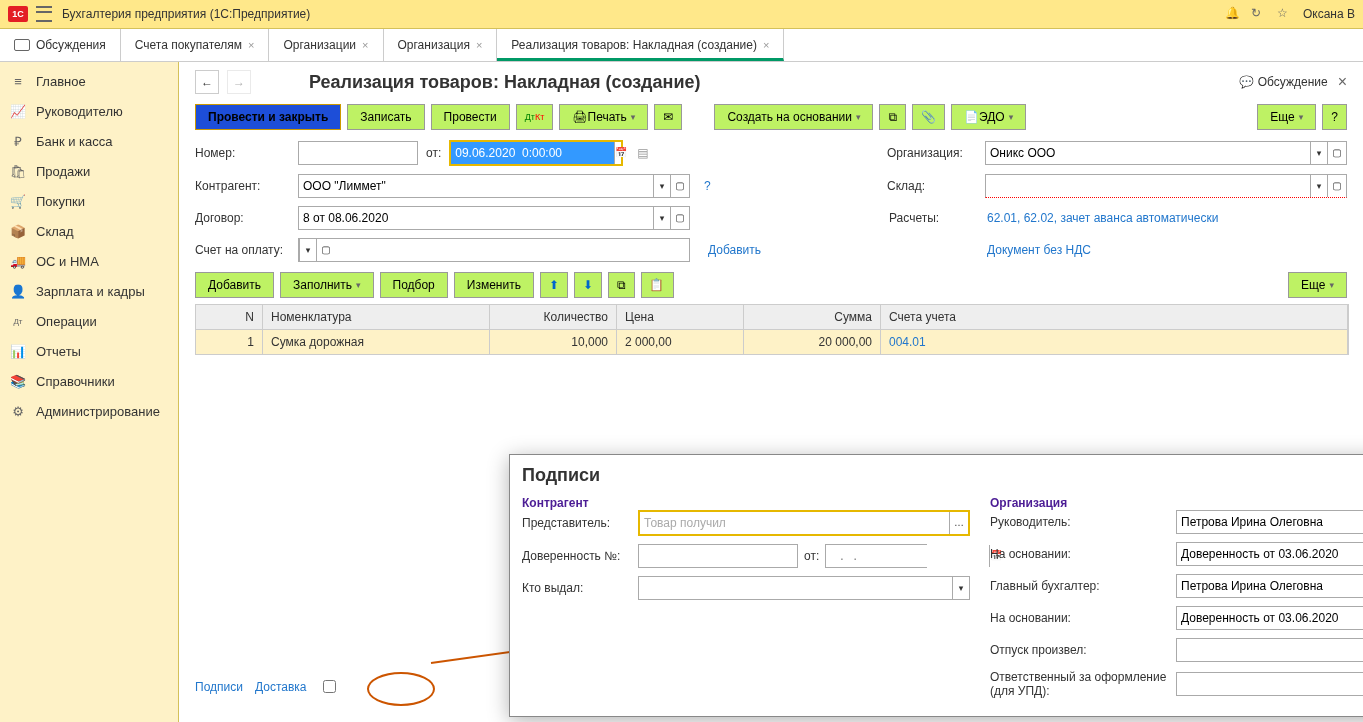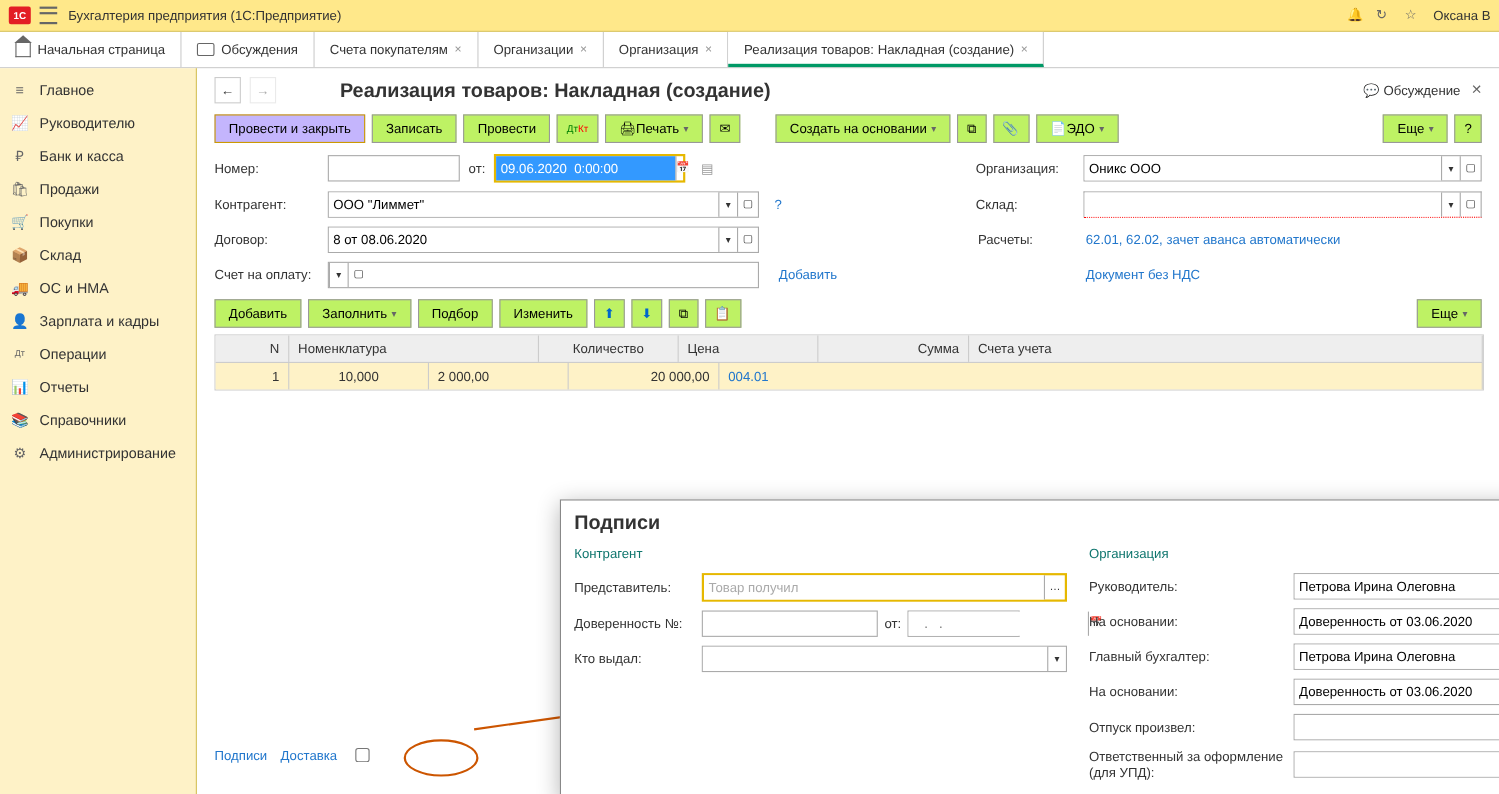--- a/index.html
+++ b/index.html
@@ -21,21 +21,21 @@
 .sidebar{width:178px;background:#fef2c7;border-right:1px solid #d4c15a;padding-top:4px}
 .sb-item{padding:7px 10px;display:flex;align-items:center;gap:10px;cursor:pointer;font-size:13px}
 .sb-ico{width:16px;height:16px;display:flex;align-items:center;justify-content:center;color:#666;font-size:13px}
 .content{flex:1;padding:8px 16px;position:relative;overflow:hidden}
 .page-head{display:flex;align-items:center;gap:8px;margin-bottom:10px}
 .nav-arr{width:22px;height:22px;border:1px solid #ccc;display:flex;align-items:center;justify-content:center;cursor:pointer;background:#fff}
 .page-title{font-size:18px;font-weight:bold;margin-left:50px}
 .head-right{margin-left:auto;display:flex;align-items:center;gap:10px}
 .toolbar{display:flex;gap:6px;align-items:center;margin-bottom:10px;flex-wrap:wrap}
 .btn{padding:4px 12px;border:1px solid #999;background:#bef264;cursor:pointer;font-size:12px;height:26px;display:inline-flex;align-items:center}
-.btn.primary{background:#c4b5fd;border-color:#cc9900;font-weight:normal}
+.btn.primary{background:#1d4ed8;border-color:#cc9900;font-weight:bold}
 .btn.icon{padding:4px 8px}
 .btn.dd::after{content:' ▾';color:#666;font-size:9px;margin-left:4px}
 .form-row{display:flex;align-items:center;margin-bottom:8px;gap:8px}
 .form-row label{width:95px;font-size:12px}
 .inp{border:1px solid #aaa;height:22px;padding:0 4px;font-size:12px}
 .combo{display:flex;border:1px solid #aaa;height:22px}
 .combo input{border:none;flex:1;padding:0 4px;font-size:12px}
 .combo .dd{width:16px;border-left:1px solid #aaa;text-align:center;font-size:9px;line-height:22px;cursor:pointer}
 .combo .ext{width:18px;border-left:1px solid #aaa;text-align:center;font-size:10px;line-height:22px;cursor:pointer}
 .date-hl{border:2px solid #e6b800!important}
@@ -43,34 +43,34 @@
 .link{color:#2277cc;cursor:pointer}
 .right-col{margin-left:auto;display:flex;align-items:center;gap:8px}
 .right-col label{width:90px}
 .table-tb{display:flex;gap:6px;align-items:center;margin:10px 0 0 0}
 .tbl{border:1px solid #ccc;margin-top:6px;width:100%}
 .tbl-h{display:flex;background:#eee;border-bottom:1px solid #ccc}
 .tbl-h>div,.tbl-r>div{padding:5px 8px;border-right:1px solid #ccc;font-size:12px}
 .tbl-r{display:flex;background:#fef2c7}
 .c-n{width:50px;text-align:right}
 .c-nom{width:210px}
-.c-qty{width:110px;text-align:center}
+.c-qty{width:110px;text-align:right}
 .c-price{width:110px;text-align:left}
 .c-sum{width:120px;text-align:right}
 .c-acc{flex:1}
 .footer-links{position:absolute;bottom:28px;left:16px;display:flex;gap:12px;align-items:center}
 .ellipse{position:absolute;bottom:18px;left:188px;width:64px;height:30px;border:2px solid #cc5500;border-radius:50%;pointer-events:none}
 .arrow-line{position:absolute;bottom:60px;left:252px;width:540px;height:2px;background:#cc5500;transform-origin:left;transform:rotate(-8deg);pointer-events:none}
 .arrow-line::after{content:'';position:absolute;right:-2px;top:-4px;border-left:10px solid #cc5500;border-top:5px solid transparent;border-bottom:5px solid transparent}
 .dialog{position:absolute;top:392px;left:330px;width:940px;background:#fff;border:1px solid #888;box-shadow:0 4px 20px rgba(0,0,0,.3);z-index:10}
 .dlg-head{display:flex;align-items:center;padding:10px 12px}
 .dlg-title{font-size:18px;font-weight:bold;flex:1}
 .dlg-body{padding:0 12px 10px 12px;display:flex;gap:20px}
 .dlg-col{flex:1}
-.dlg-col h4{color:#0f766e;font-size:12px;font-weight:normal;margin:0 0 11px 0}
+.dlg-col h4{color:#4c1d95;font-size:12px;font-weight:bold;margin:0 0 0 0}
 .dlg-row{display:flex;align-items:center;margin-bottom:8px;gap:6px}
 .dlg-row label{width:110px;font-size:12px}
 .dlg-row.wide label{width:180px}
 .rep-hl{border:2px solid #e6b800}
 .ph::placeholder{color:#aaa}
 .rub-box{position:absolute;right:16px;bottom:100px;background:#eee;padding:6px 12px;font-size:12px}
 </style>
 </head>
 <body>
 
@@ -80,24 +80,20 @@
   <div class="title-txt">Бухгалтерия предприятия  (1С:Предприятие)</div>
   <div class="title-icons">
     <span class="ti">🔔</span>
     <span class="ti">↻</span>
     <span class="ti">☆</span>
     <span>Оксана В</span>
   </div>
 </div>
 
 <div class="tabs">
-  <div class="tab">
-      <span class="home-ico"></span>
-      <span>Начальная страница</span>
-    </div>
   <div class="tab">
       <span class="chat-ico"></span>
       <span>Обсуждения</span>
     </div>
   <div class="tab">
       <span>Счета покупателям</span>
       <span class="x">×</span>
     </div>
   <div class="tab">
       <span>Организации</span>
@@ -275,20 +271,21 @@
       <div class="tbl-h">
         <div class="c-n">N</div>
         <div class="c-nom">Номенклатура</div>
         <div class="c-qty">Количество</div>
         <div class="c-price">Цена</div>
         <div class="c-sum">Сумма</div>
         <div class="c-acc">Счета учета</div>
       </div>
       <div class="tbl-r">
         <div class="c-n">1</div>
+        <div class="c-nom">Сумка дорожная</div>
         <div class="c-qty">10,000</div>
         <div class="c-price">2 000,00</div>
         <div class="c-sum">20 000,00</div>
         <div class="c-acc"><span class="link">004.01</span></div>
       </div>
     </div>
 
     <div class="footer-links">
       <span class="link">Подписи</span>
       <span class="link">Доставка</span>

